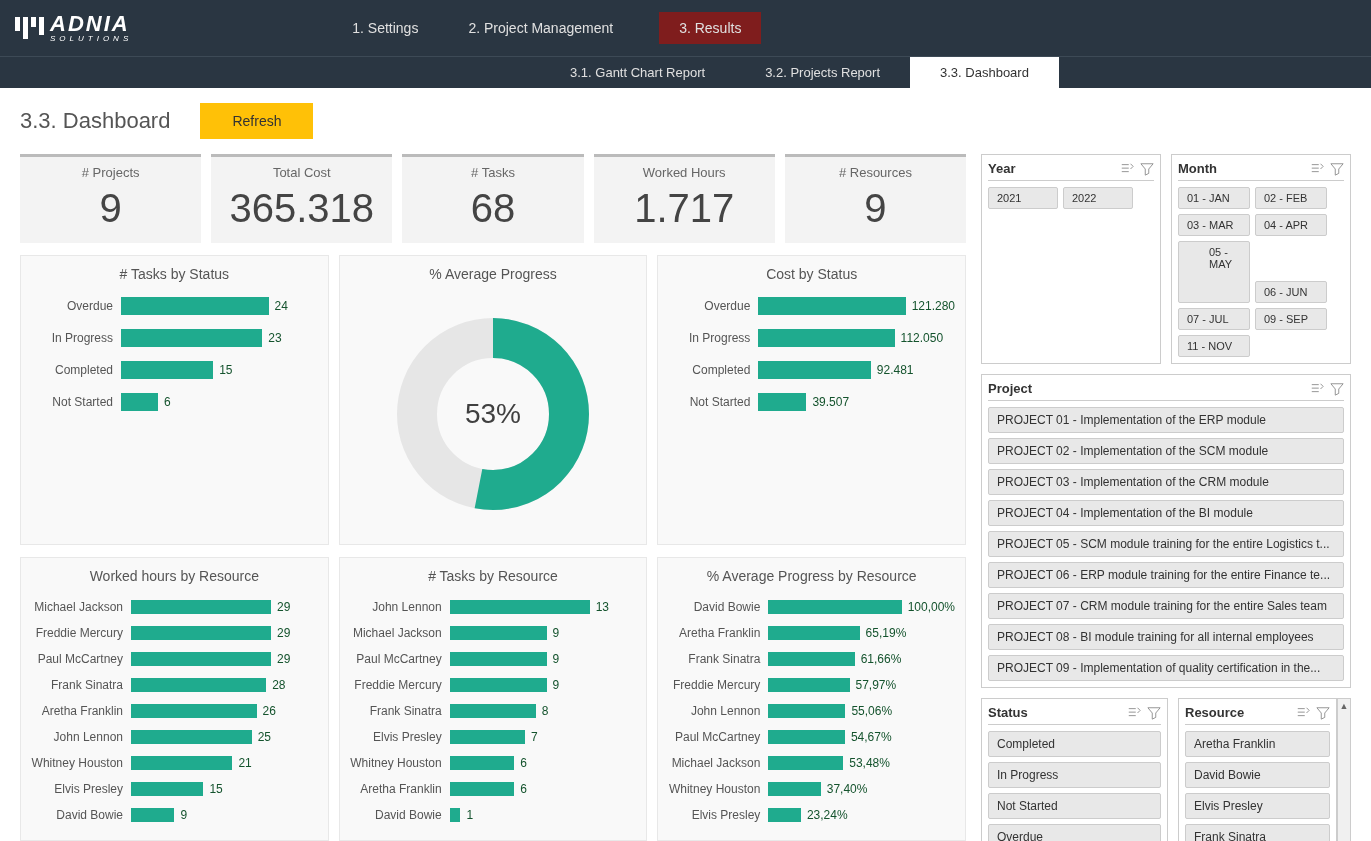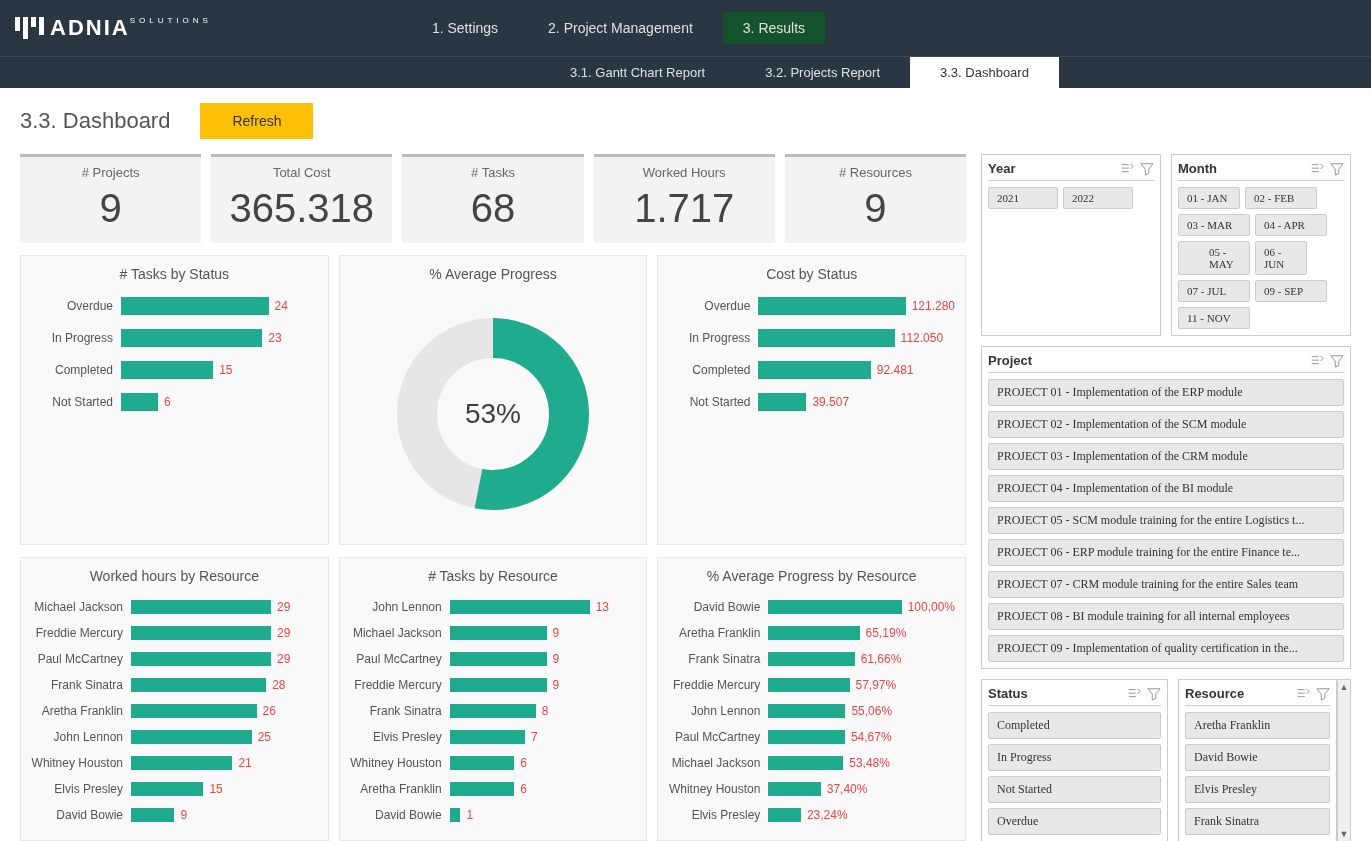--- a/index.html
+++ b/index.html
@@ -1,26 +1,26 @@
 <!DOCTYPE html>
 <html><head>
 <meta charset="utf-8">
 <style>
 * { margin: 0; padding: 0; box-sizing: border-box; }
 body { font-family: "Segoe UI", Arial, sans-serif; background: #fff; color: #333; font-size: 13px; width: 1371px; }
 .header { background: #2a3642; height: 56px; display: flex; align-items: center; padding: 0 15px; }
 .logo { color: #fff; font-weight: bold; letter-spacing: 2px; display: flex; align-items: center; gap: 6px; }
 .logo-bars { display: flex; gap: 3px; }
 .logo-bars span { width: 5px; background: #fff; display: inline-block; }
-.logo-text { display: flex; flex-direction: row; line-height: 1; }
+.logo-text { display: flex; flex-direction: column; line-height: 1; font-style: italic; }
 .logo-text .main { font-size: 22px; font-weight: 900; }
 .logo-text .sub { font-size: 8px; letter-spacing: 4px; font-weight: 300; }
 .nav { display: flex; gap: 10px; margin-left: 200px; }
 .nav-item { color: #e0e0e0; padding: 8px 20px; cursor: pointer; font-size: 14px; }
-.nav-item.active { background: #14532d; }
+.nav-item.active { background: #7f1d1d; margin-left: 16px; }
 .subnav { background: #2a3642; height: 32px; display: flex; align-items: center; padding-left: 540px; gap: 0; border-top: 1px solid #3d4a56; }
 .subnav-item { color: #e0e0e0; padding: 8px 30px; cursor: pointer; font-size: 13px; height: 32px; display: flex; align-items: center; }
 .subnav-item.active { background: #fff; color: #333; }
 .content { padding: 15px 20px; }
 .title-row { display: flex; align-items: center; gap: 30px; margin-bottom: 15px; }
 .page-title { font-size: 22px; color: #555; }
 .refresh-btn { background: #ffc107; color: #333; border: none; padding: 10px 32px; font-size: 14px; cursor: pointer; }
 .dashboard { display: flex; gap: 15px; }
 .main-col { flex: 1; }
 .side-col { width: 370px; display: flex; flex-direction: column; gap: 10px; }
@@ -28,32 +28,32 @@
 .kpi-card { flex: 1; background: #f3f3f3; border-top: 3px solid #bbb; text-align: center; padding: 8px 0 12px; }
 .kpi-label { font-size: 13px; color: #666; margin-bottom: 6px; }
 .kpi-value { font-size: 40px; color: #444; font-weight: 300; }
 .chart-row { display: flex; gap: 10px; margin-bottom: 12px; }
 .chart-card { flex: 1; background: #f9f9f9; border: 1px solid #e8e8e8; padding: 10px; }
 .chart-title { text-align: center; font-size: 14px; color: #555; margin-bottom: 12px; }
 .hbar-row { display: flex; align-items: center; margin-bottom: 8px; font-size: 12px; height: 24px; }
 .hbar-label { width: 90px; text-align: right; padding-right: 8px; color: #555; }
 .hbar-track { flex: 1; display: flex; align-items: center; position: relative; }
 .hbar-fill { background: #1fab8e; height: 18px; }
-.hbar-val { margin-left: 6px; color: #ef4444; }
+.hbar-val { margin-left: 6px; color: #14532d; }
 .hbar-row.small .hbar-label { width: 100px; }
 .hbar-row.small { height: 22px; margin-bottom: 4px; }
 .hbar-row.small .hbar-fill { height: 14px; }
 .donut-wrap { display: flex; justify-content: center; align-items: center; height: 240px; position: relative; }
 .donut-center { position: absolute; font-size: 28px; color: #404040; }
 .slicer { border: 1px solid #ccc; background: #fff; padding: 6px; }
 .slicer-head { display: flex; justify-content: space-between; align-items: center; border-bottom: 1px solid #ccc; padding-bottom: 4px; margin-bottom: 6px; }
 .slicer-title { font-size: 13px; font-weight: 600; }
 .slicer-icons { display: flex; gap: 6px; color: #888; }
 .slicer-icons svg { width: 14px; height: 14px; cursor: pointer; }
-.slicer-btns { display: flex; flex-wrap: wrap; gap: 5px; font-family: Liberation Serif, serif; }
+.slicer-btns { display: flex; flex-wrap: wrap; gap: 5px; }
 .slicer-btn { background: #e8e8e8; border: 1px solid #ccc; padding: 4px 8px; font-size: 11px; cursor: pointer; border-radius: 2px; }
 .slicer-list .slicer-btn { width: 100%; text-align: left; overflow: hidden; text-overflow: ellipsis; white-space: nowrap; font-size: 12px; padding: 5px 8px; }
 .side-row { display: flex; gap: 10px; }
 .side-row .slicer { flex: 1; }
 .scroll-strip { width: 14px; background: #f0f0f0; border: 1px solid #ccc; display: flex; flex-direction: column; justify-content: space-between; align-items: center; padding: 2px 0; }
 .scroll-strip span { font-size: 9px; color: #666; cursor: pointer; }
 .res-wrap { display: flex; gap: 0; }
 .res-wrap .slicer { flex: 1; }
 </style>
 </head>
@@ -430,26 +430,26 @@
             <span class="slicer-icons">
               <svg viewBox="0 0 16 16">
                   <path d="M2 3h8M2 7h8M2 11h8M12 2l3 3-3 3" stroke="#888" fill="none"></path>
                 </svg>
               <svg viewBox="0 0 16 16">
                   <path d="M1 2h14l-5 6v5l-4 2V8z" stroke="#888" fill="none"></path>
                 </svg>
             </span>
           </div>
           <div class="slicer-btns" id="slicer-month">
-              <div class="slicer-btn" style="width: 62px;">01 - JAN</div>
+              <div class="slicer-btn" style="width: 72px;">01 - JAN</div>
               <div class="slicer-btn" style="width: 72px;">02 - FEB</div>
               <div class="slicer-btn" style="width: 72px;">03 - MAR</div>
               <div class="slicer-btn" style="width: 72px;">04 - APR</div>
               <div class="slicer-btn" style="width: 72px; padding-left: 30px;">05 - MAY</div>
-              <div class="slicer-btn" style="width: 52px;">06 - JUN</div>
+              <div class="slicer-btn" style="width: 72px; margin-top: 40px;">06 - JUN</div>
               <div class="slicer-btn" style="width: 72px;">07 - JUL</div>
               <div class="slicer-btn" style="width: 72px;">09 - SEP</div>
               <div class="slicer-btn" style="width: 72px;">11 - NOV</div>
             </div>
         </div>
       </div>
 
       <div class="slicer">
         <div class="slicer-head">
           <span class="slicer-title">Project</span>

